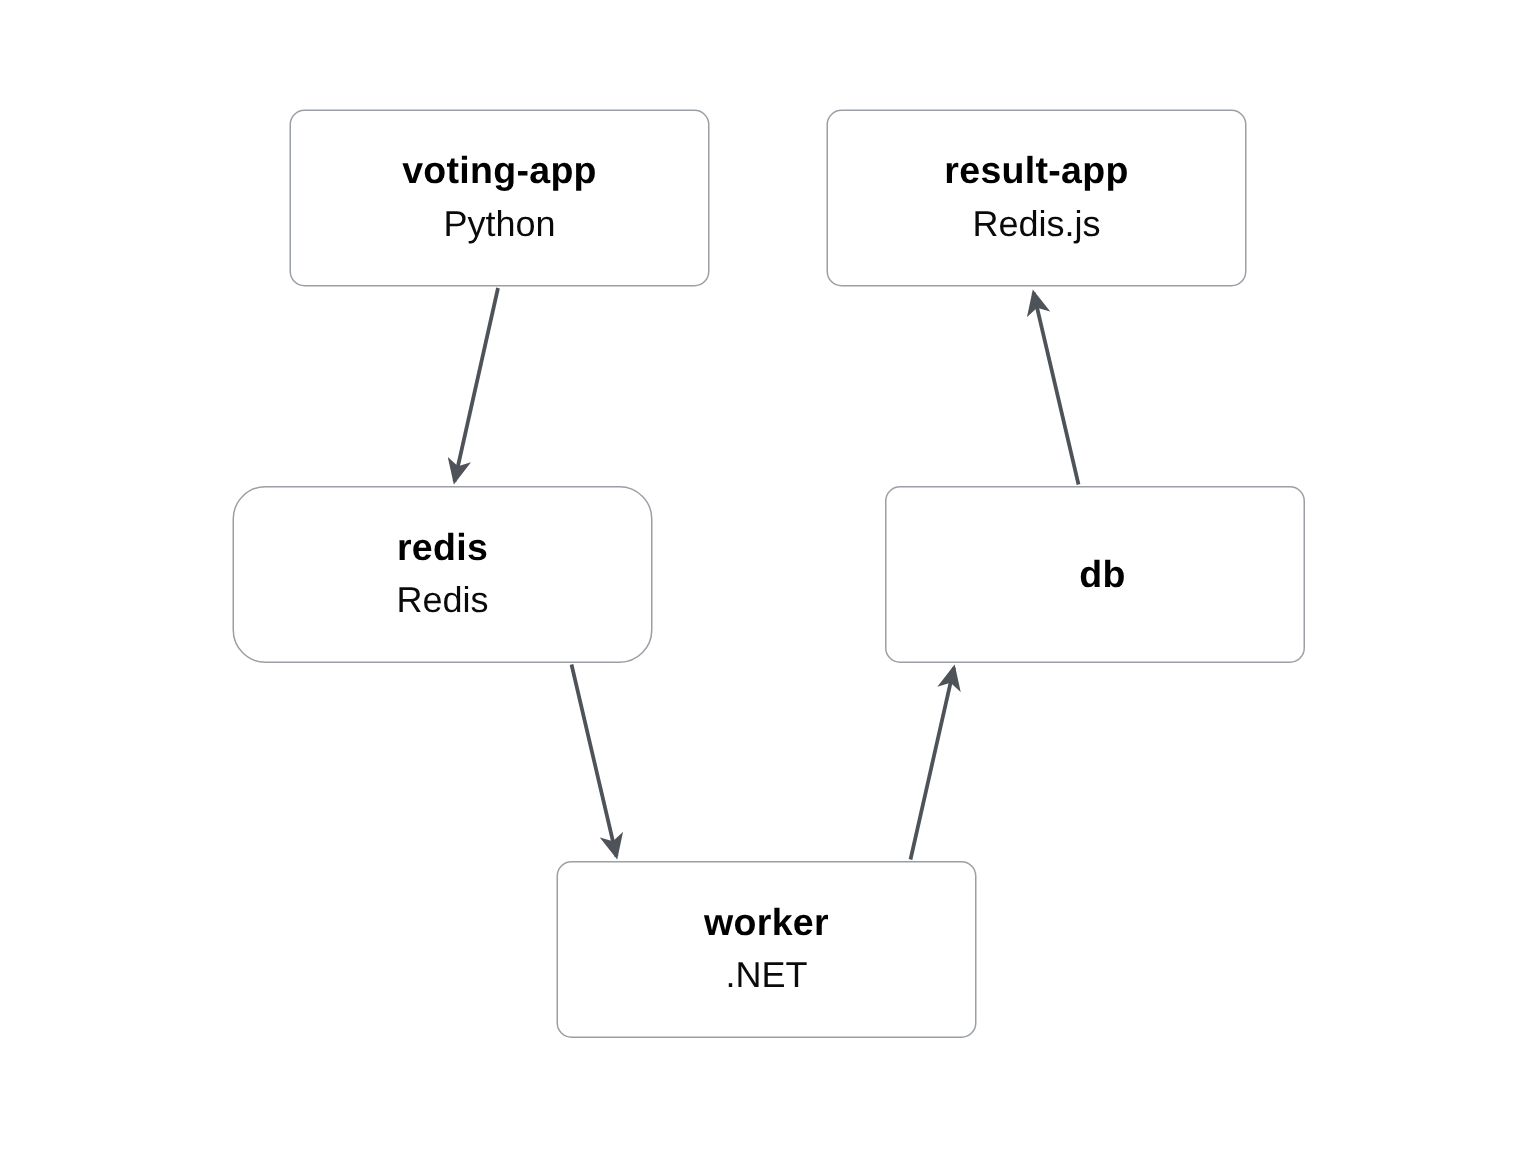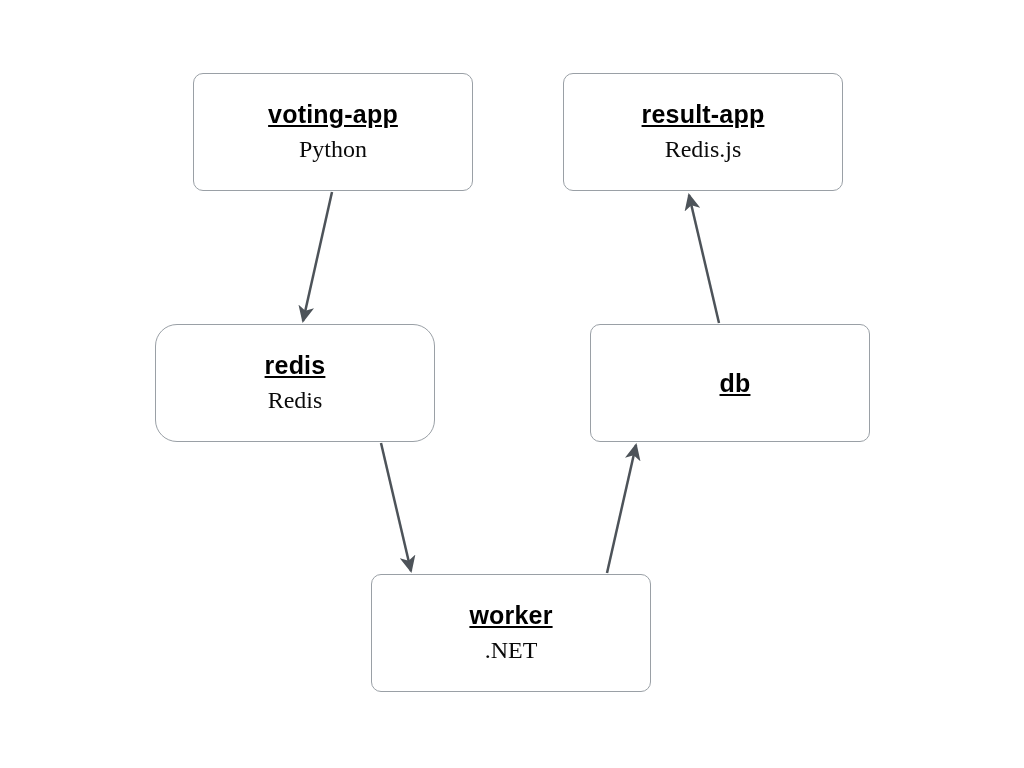--- a/index.html
+++ b/index.html
@@ -36,31 +36,29 @@
     align-items: center;
     justify-content: center;
     text-align: center;
   }
   .node-title {
     font-size: 25px;
     font-weight: 700;
     color: #000000;
     line-height: 35px;
     letter-spacing: 0.2px;
-    text-decoration: underline;
   }
   .node-subtitle {
     font-size: 24px;
     font-weight: 400;
     color: #0a0a0a;
     line-height: 35px;
-    font-family: Liberation Serif, serif;
   }
   #node-voting-app { left: 193px; top: 73px;  }
-  #node-result-app { left: 551px; top: 73px; margin-left: 12px;  }
+  #node-result-app { left: 551px; top: 73px;  }
   #node-redis      { left: 155px; top: 324px; border-radius: 22px; }
   #node-db         { left: 590px; top: 324px; padding-left: 10px; }
   #node-worker     { left: 371px; top: 574px; text-align: center; }
 </style>
 </head>
 <body>
 
 <div id="canvas">
 
   <svg id="edges" viewBox="0 0 1024 768" xmlns="http://www.w3.org/2000/svg">

